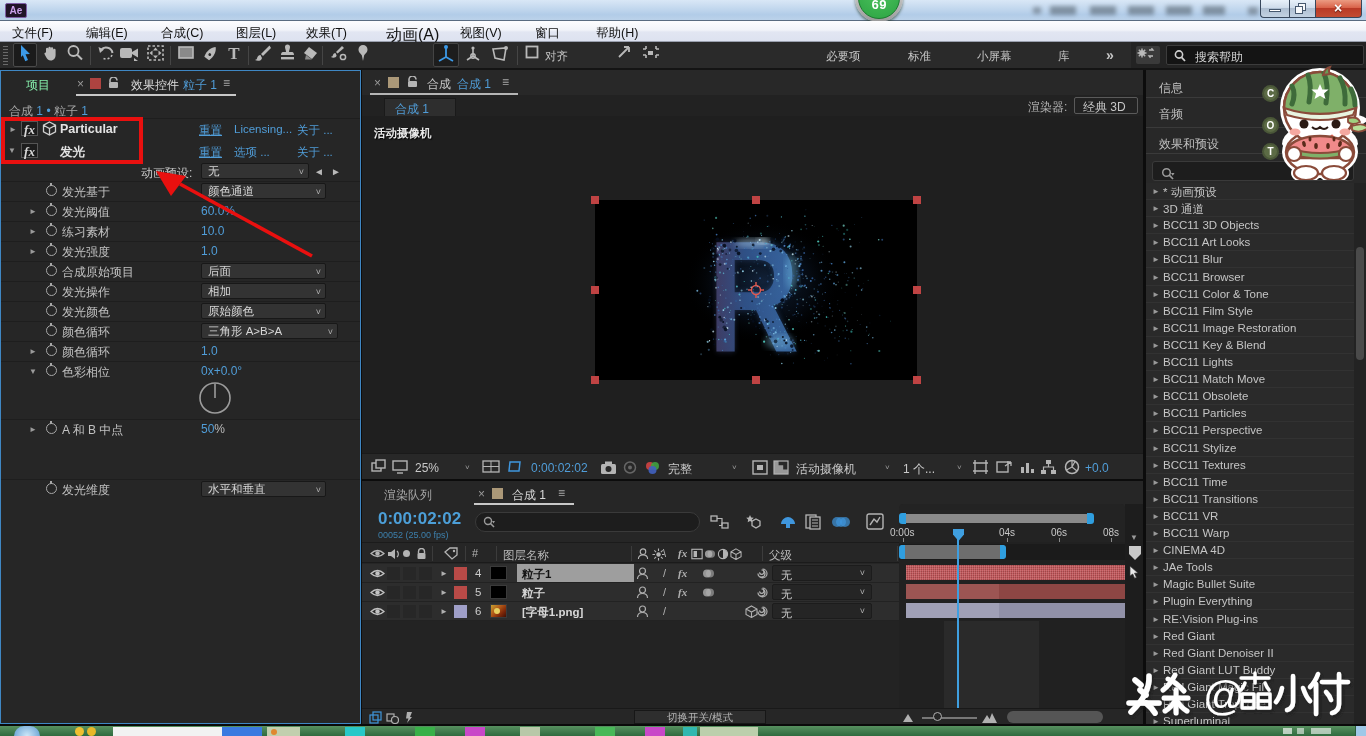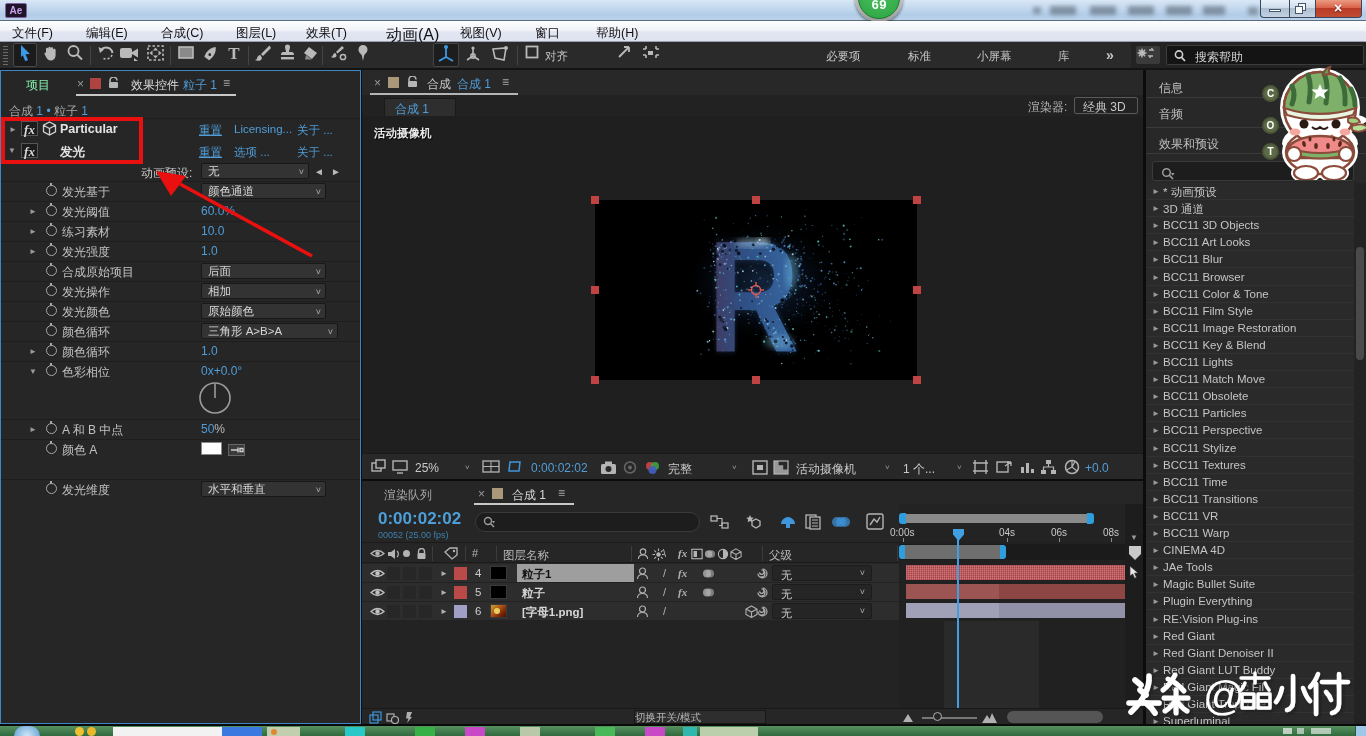--- a/index.html
+++ b/index.html
@@ -281,30 +281,20 @@
     <svg width="36" height="36" viewBox="0 0 36 36" style="position:absolute;left:196px;top:309px">
       <circle cx="18" cy="18" r="15" fill="none" stroke="#9c9c9c" stroke-width="1.6"></circle>
       <line x1="18" y1="18" x2="18" y2="3.5" stroke="#9c9c9c" stroke-width="1.6"></line>
     </svg>
     <div class="abs" style="left:0;top:348px;width:359px;height:20px">
       <div class="row-sep" style="top:0"></div>
       <div class="exp" style="left:28px;top:6px">►</div>
       <div class="stopw" style="left:45px;top:4px"></div>
       <div class="tx" style="left:61px;top:3px;color:#c2c2c2">A 和 B 中点</div>
       <div class="tx" style="left:200px;top:3px"><span class="blue">50</span><span style="color:#bbb">%</span></div>
-    </div>
-    <div class="abs" style="left:0;top:368px;width:359px;height:20px">
-      <div class="row-sep" style="top:0"></div>
-      <div class="stopw" style="left:45px;top:4px"></div>
-      <div class="tx" style="left:61px;top:3px;color:#c2c2c2">颜色 A</div>
-      <div class="abs" style="left:200px;top:3px;width:21px;height:13px;background:#fff;border:1px solid #888"></div>
-      <div class="abs" style="left:227px;top:3px"><svg width="17" height="12" viewBox="0 0 17 12">
-          <rect x="0.5" y="0.5" width="16" height="11" fill="#3a3a3a" stroke="#666" stroke-width="1"></rect>
-          <path d="M3 6 h7 M10 3.5 v5 M12 4.5 h3 v3 h-3 Z" stroke="#cfcfcf" stroke-width="1.4" fill="none"></path>
-        </svg></div>
     </div>
     <div class="abs" style="left:0;top:408px;width:359px;height:20px">
       <div class="row-sep" style="top:0"></div>
       <div class="stopw" style="left:45px;top:4px"></div>
       <div class="tx" style="left:61px;top:3px;color:#c2c2c2">发光维度</div>
       <div class="dd" style="left:200px;top:2px;width:125px">水平和垂直<span class="ch">˅</span></div>
     </div>
   </div>
 
 <div class="abs" style="left:1px;top:117px;width:142px;height:47px;border:4px solid #e9100f;z-index:50"></div>
@@ -1354,21 +1344,21 @@
         <rect x="1" y="4" width="8" height="8" fill="none" stroke="#3f96dd" stroke-width="1.2"></rect>
         <rect x="4" y="1" width="8" height="8" fill="none" stroke="#3f96dd" stroke-width="1.2"></rect>
       </svg>
       <svg width="13" height="13" viewBox="0 0 13 13" style="position:absolute;left:24px;top:2px">
         <rect x="1" y="3" width="7" height="7" fill="none" stroke="#b0b0b0" stroke-width="1.2"></rect>
         <circle cx="9" cy="9" r="3.5" fill="#262626" stroke="#b0b0b0" stroke-width="1.2"></circle>
       </svg>
       <svg width="13" height="13" viewBox="0 0 13 13" style="position:absolute;left:41px;top:2px">
         <path d="M4 1 h5 l-2 5 h2 L4 12 l1.5-4.5 H3 Z" fill="#b0b0b0"></path>
       </svg>
-      <div class="abs" style="left:272px;top:1px;width:132px;height:14px;background:#2e2e2e;border:1px solid #171717;color:#b5b5b5;font-size:10.5px;line-height:13px">切换开关/模式</div>
+      <div class="abs" style="left:272px;top:1px;width:132px;height:14px;background:#2e2e2e;border:1px solid #171717;text-align:center;color:#b5b5b5;font-size:10.5px;line-height:13px">切换开关/模式</div>
       <svg width="10" height="8" viewBox="0 0 10 8" style="position:absolute;left:541px;top:5px">
         <path d="M0 8 L5 0 L10 8 Z" fill="#b0b0b0"></path>
       </svg>
       <div class="abs" style="left:560px;top:8px;width:55px;height:1.5px;background:#777"></div>
       <div class="abs" style="left:571px;top:3px;width:9px;height:9px;border-radius:50%;border:1.5px solid #b0b0b0;background:#262626"></div>
       <svg width="15" height="10" viewBox="0 0 15 10" style="position:absolute;left:620px;top:4px">
         <path d="M0 10 L5 2 L10 10 Z M6 10 L10 0 L15 10 Z" fill="#b0b0b0"></path>
       </svg>
       <div class="abs" style="left:645px;top:2px;width:96px;height:12px;background:#555;border-radius:6px"></div>
     </div>

